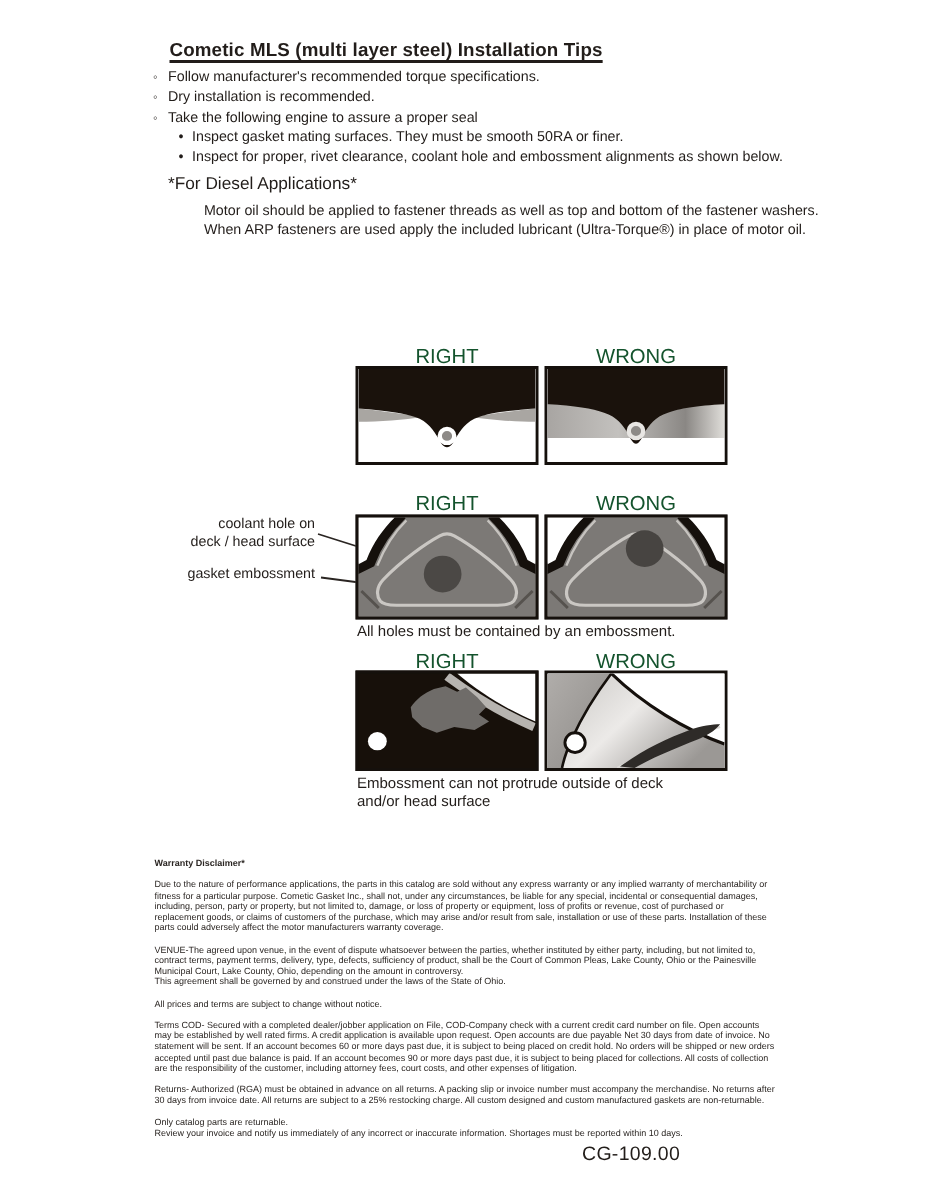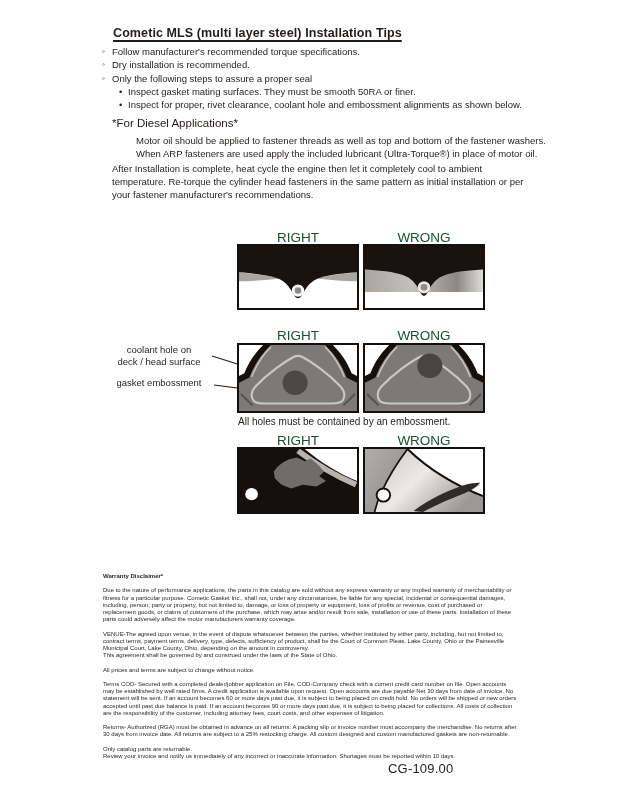--- a/index.html
+++ b/index.html
@@ -22,21 +22,21 @@
   .b-row.sub .marker { width:9px; flex:0 0 9px; font-size:9.5px; }
 
   .diesel-h { left:112px; top:117px; font-size:11.5px; font-weight:normal; margin:0; }
   .body-p { left:112px; width:416px; font-size:9.5px; line-height:12.8px; margin:0; }
 
   .fig-header { position:absolute; width:122px; text-align:center; font-size:13.5px; color:#14532d; }
   .fig-box { position:absolute; width:122px; border:2.5px solid #15100c; box-sizing:border-box; background:#fff; }
   .fig-box svg { display:block; width:100%; height:100%; }
   .caption { position:absolute; left:238px; font-size:10px; line-height:12.3px; }
 
-  .ann { position:absolute; left:108px; width:102px; text-align:center; font-size:9.5px; line-height:11.6px; }
+  .ann { position:absolute; left:108px; width:102px; text-align:right; font-size:9.5px; line-height:11.6px; }
 
   .fine { left:103px; top:573px; width:414px; font-size:6px; line-height:7.25px; color:#2b2623; }
   .fine-h { font-weight:bold; margin:0 0 7px 0; }
   .fine-p { margin:0 0 7px 0; }
   .fine-p.tight { margin-bottom:0; }
 
   .pagenum { left:388px; top:761px; font-size:13px; letter-spacing:.2px; }
 </style>
 </head>
 <body>
@@ -49,35 +49,34 @@
     <div class="b-row">
       <span class="marker">◦</span>
       <span>Follow manufacturer's recommended torque specifications.</span>
     </div>
     <div class="b-row">
       <span class="marker">◦</span>
       <span>Dry installation is recommended.</span>
     </div>
     <div class="b-row">
       <span class="marker">◦</span>
-      <span>Only the following steps to assure a proper seal</span>
+      <span>Take the following engine to assure a proper seal</span>
     </div>
     <div class="b-row sub">
       <span class="marker">•</span>
       <span>Inspect gasket mating surfaces.  They must be smooth 50RA or finer.</span>
     </div>
     <div class="b-row sub">
       <span class="marker">•</span>
       <span>Inspect for proper, rivet clearance, coolant hole and embossment alignments as shown below.</span>
     </div>
   </div>
 
   <h2 class="abs diesel-h">*For Diesel Applications*</h2>
   <p class="abs body-p" style="top:135px;margin-left:24px;">Motor oil should be applied to fastener threads as well as top and bottom of the fastener washers. When ARP fasteners are used apply the included lubricant (Ultra-Torque®) in place of motor oil.</p>
-  <p class="abs body-p" style="top:163px;">After Installation is complete, heat cycle the engine then let it completely cool to ambient temperature. Re-torque the cylinder head fasteners in the same pattern as initial installation or per your fastener manufacturer's recommendations.</p>
 
   <div class="fig-header" style="left:237px; top:230px;">RIGHT</div>
   <div class="fig-header" style="left:363px; top:230px;">WRONG</div>
 
   <div class="fig-box" style="left:237px; top:244px; height:66px;">
     <svg viewBox="0 0 122 66" preserveAspectRatio="none">
       <rect x="0" y="0" width="122" height="66" fill="#ffffff"></rect>
       <path d="M0,28 C18,30 32,32 44,34 C32,36 14,37.5 0,37.5 Z" fill="#a9a6a2"></path>
       <path d="M122,28 C104,30 90,32 78,34 C90,36 108,37.5 122,37.5 Z" fill="#a9a6a2"></path>
       <path d="M0,0 H122 V28 C102,29.5 90,31.5 83,34 C74,37 70,44 67,49 C65,53 63.5,55.5 61,55.5 C58.5,55.5 57,53 55,49 C52,44 48,37 39,34 C32,31.5 20,29.5 0,28 Z" fill="#1a120c"></path>
@@ -183,20 +182,24 @@
       <path d="M44,0 C33,15 24,30 17,46 C13,55 11,62 10,67 L122,67 L122,50 C95,40 66,22 44,0 Z" fill="url(#g3band)"></path>
       <path d="M44,0 L122,0 L122,50 C95,40 66,22 44,0 Z" fill="#ffffff"></path>
       <path d="M44,0 C66,22 95,40 122,50" stroke="#15100c" stroke-width="2.2" fill="none"></path>
       <path d="M44,0 C33,15 24,30 17,46 C13,55 11,62 10,67" stroke="#15100c" stroke-width="1.8" fill="none"></path>
       <path d="M48,67 C70,55 94,45 119,38" stroke="#dddbd8" stroke-width="1.5" fill="none"></path>
       <path d="M50,66 C66,54 82,46 98,40 C106,37 114,36 119,36 C115,41 110,44 103,47 C88,53 72,60 60,67 Z" fill="#2e2b28"></path>
       <circle cx="19" cy="49" r="7" fill="#ffffff" stroke="#15100c" stroke-width="2"></circle>
     </svg>
   </div>
 
+  <div class="caption" style="top:517px;">
+    <div>Embossment can not protrude outside of deck</div>
+    <div>and/or head surface</div>
+  </div>
 
   <div class="abs fine">
     <p class="fine-h">Warranty Disclaimer*</p>
     <p class="fine-p">Due to the nature of performance applications, the parts in this catalog are sold without any express warranty or any implied warranty of merchantability or fitness for a particular purpose.  Cometic Gasket Inc., shall not, under any circumstances, be liable for any special, incidental or consequential damages, including, person, party or property, but not limited to, damage, or loss of property or equipment, loss of profits or revenue, cost of purchased or replacement goods, or claims of customers of the purchase, which may arise and/or result from sale, installation or use of these parts.  Installation of these parts could adversely affect the motor manufacturers warranty coverage.</p>
     <p class="fine-p tight">VENUE-The agreed upon venue, in the event of dispute whatsoever between the parties, whether instituted by either party, including, but not limited to, contract terms, payment terms, delivery, type, defects, sufficiency of product, shall be the Court of Common Pleas, Lake County, Ohio or the Painesville Municipal Court, Lake County, Ohio, depending on the amount in controversy.</p>
     <p class="fine-p">This agreement shall be governed by and construed under the laws of the State of Ohio.</p>
     <p class="fine-p">All prices and terms are subject to change without notice.</p>
     <p class="fine-p">Terms COD- Secured with a completed dealer/jobber application on File, COD-Company check with a current credit card number on file.  Open accounts may be established by well rated firms.  A credit application is available upon request.  Open accounts are due payable Net 30 days from date of invoice.  No statement will be sent.  If an account becomes 60 or more days past due, it is subject to being placed on credit hold.  No orders will be shipped or new orders accepted until past due balance is paid.  If an account becomes 90 or more days past due, it is subject to being placed for collections.  All costs of collection are the responsibility of the customer, including attorney fees, court costs, and other expenses of litigation.</p>
     <p class="fine-p">Returns- Authorized (RGA) must be obtained in advance on all returns.  A packing slip or invoice number must accompany the merchandise.  No returns after 30 days from invoice date.  All returns are subject to a 25% restocking charge.  All custom designed and custom manufactured gaskets are non-returnable.</p>
     <p class="fine-p tight">Only catalog parts are returnable.</p>

